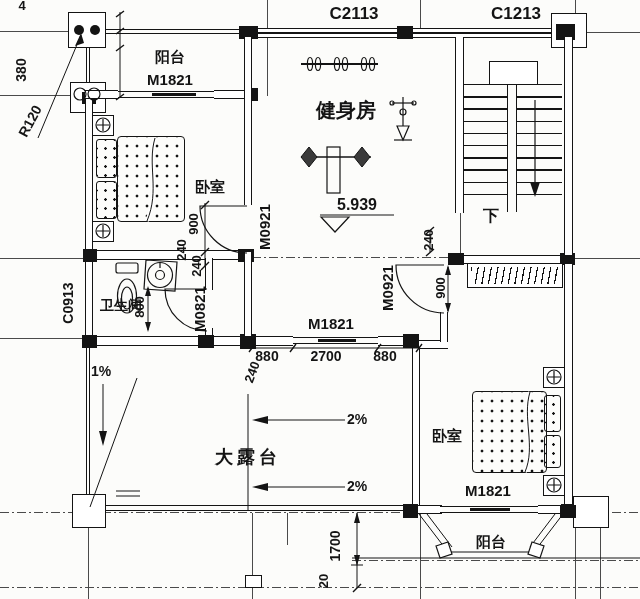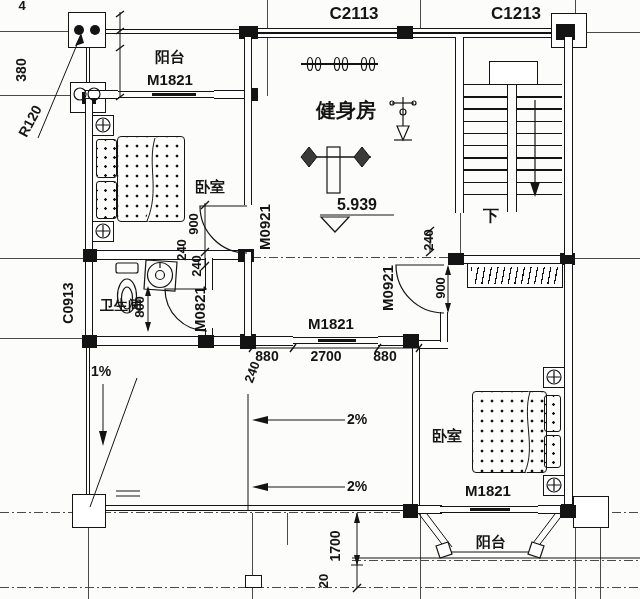--- a/index.html
+++ b/index.html
@@ -290,20 +290,21 @@
   <div class="lab" style="left:121px;top:306px;font-size:14px">卫生间</div>
   <div class="lab" style="left:357px;top:205px;font-size:16px">5.939</div>
   <div class="lab" style="left:491px;top:216px;font-size:16px">下</div>
   <div class="lab" style="left:331px;top:323px;font-size:15px">M1821</div>
   <div class="lab" style="left:267px;top:356px;font-size:14px">880</div>
   <div class="lab" style="left:326px;top:356px;font-size:14px">2700</div>
   <div class="lab" style="left:385px;top:356px;font-size:14px">880</div>
   <div class="lab" style="left:101px;top:371px;font-size:14px">1%</div>
   <div class="lab" style="left:357px;top:419px;font-size:14px">2%</div>
   <div class="lab" style="left:357px;top:486px;font-size:14px">2%</div>
+  <div class="lab" style="left:248px;top:457px;font-size:18px;letter-spacing:4px">大露台</div>
   <div class="lab" style="left:447px;top:436px;font-size:15px">卧室</div>
   <div class="lab" style="left:488px;top:490px;font-size:15px">M1821</div>
   <div class="lab" style="left:491px;top:542px;font-size:15px">阳台</div>
   <div class="lab" style="left:22px;top:5px;font-size:13px">4</div>
 
   <div class="vlab" style="left:21px;top:70px;font-size:14px">380</div>
   <div class="vlab" style="left:68px;top:303px;font-size:14px">C0913</div>
   <div class="vlab" style="left:193px;top:224px;font-size:13px">900</div>
   <div class="vlab" style="left:181px;top:250px;font-size:13px">240</div>
   <div class="vlab" style="left:264px;top:227px;font-size:15px">M0921</div>

